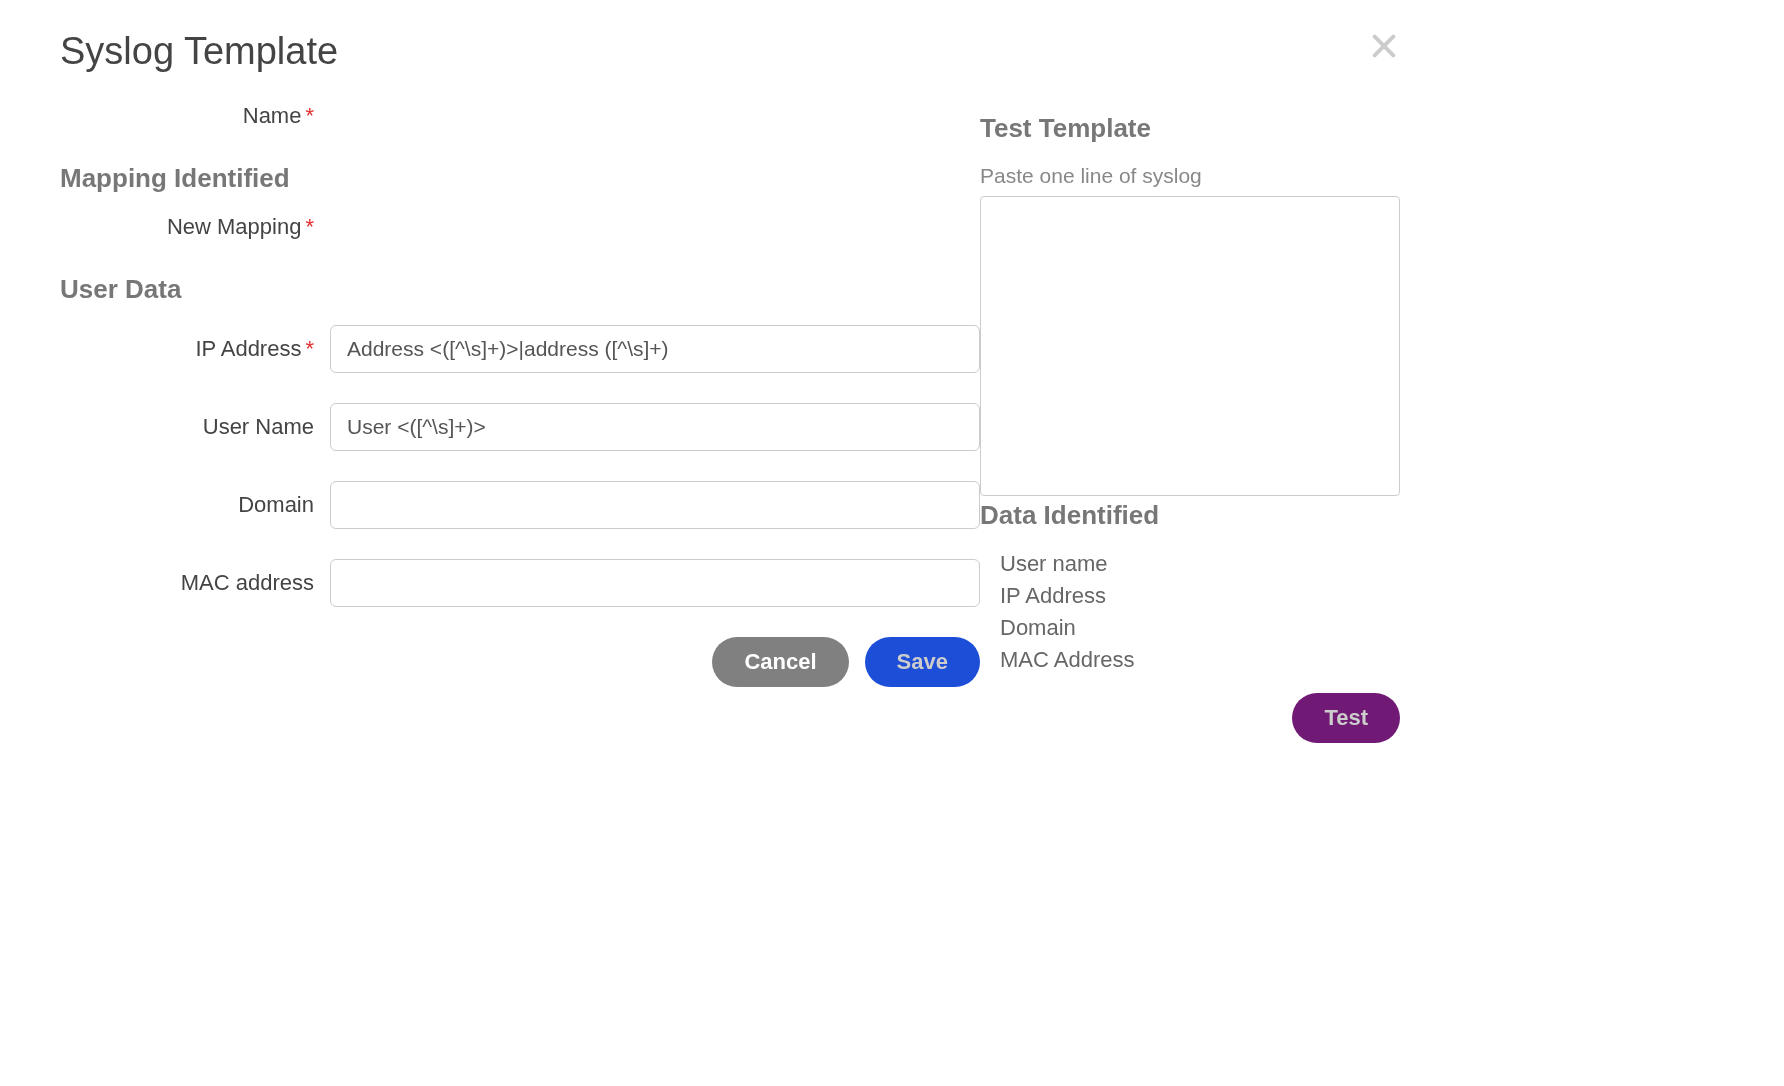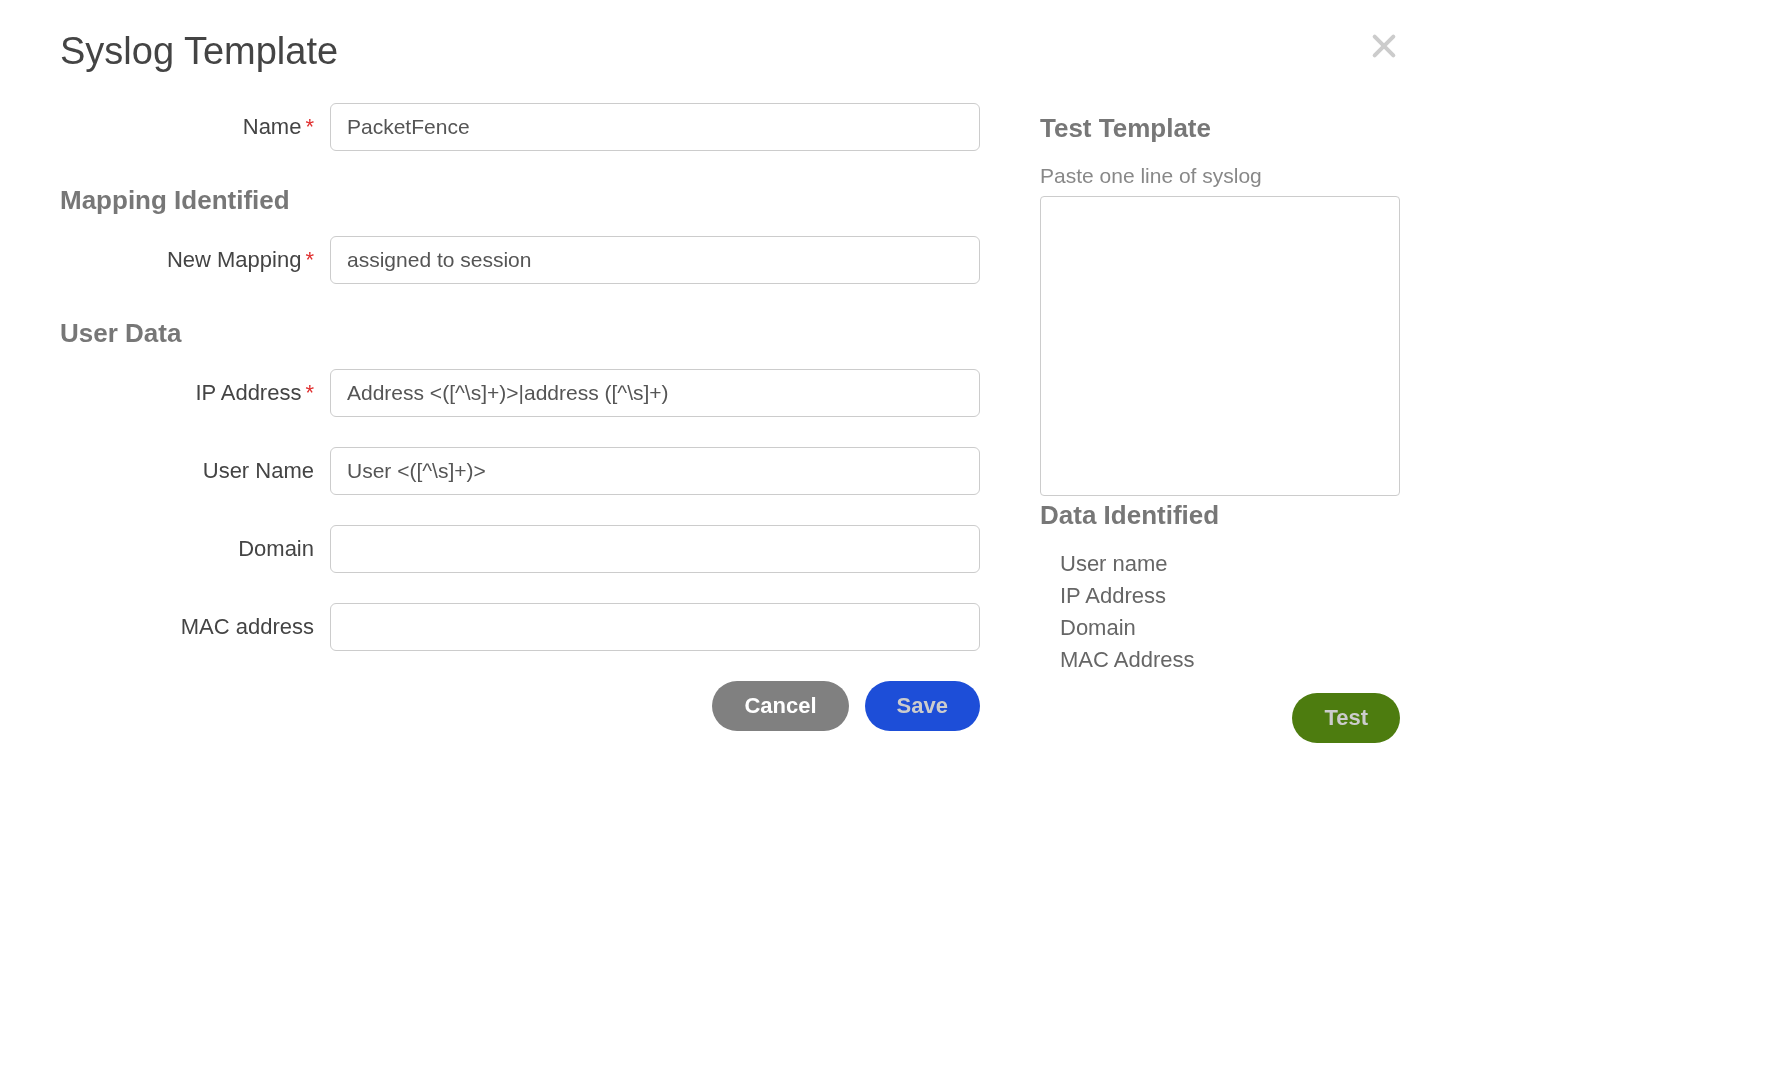--- a/index.html
+++ b/index.html
@@ -29,21 +29,20 @@
 
   .page-title {
     font-size: 38px;
     font-weight: 400;
     color: #444;
     margin: 0 0 30px 0;
   }
 
   .content {
     display: flex;
-    gap: 60px;
   }
   .left { flex: 0 0 920px; }
   .right { flex: 1; padding-top: 10px; }
 
   .section-heading {
     font-size: 26px;
     font-weight: 600;
     color: #777;
     margin: 34px 0 20px 0;
   }
@@ -93,21 +92,21 @@
   .btn-cancel {
     background: #808080;
     color: #fff;
   }
   .btn-save {
     background: #1d4ed8;
     color: #ccc;
     cursor: default;
   }
   .btn-test {
-    background: #4d7c0f;
+    background: #701a75;
     color: #ccc;
     cursor: default;
   }
 
   .right .section-heading { margin-top: 0; }
   .right .hint {
     font-size: 21px;
     color: #888;
     margin-bottom: 8px;
   }
@@ -151,30 +150,28 @@
   <h1 class="page-title">Syslog Template</h1>
 
   <div class="content">
 
     <div class="left">
 
       <div class="form-row">
         <label class="form-label">
           <span>Name</span><span class="req">*</span>
         </label>
-        <input class="form-input" type="text" value="PacketFence" style="">
       </div>
 
       <div class="section-heading">Mapping Identified</div>
 
       <div class="form-row">
         <label class="form-label">
           <span>New Mapping</span><span class="req">*</span>
         </label>
-        <input class="form-input" type="text" value="assigned to session" style="">
       </div>
 
 
       <div class="section-heading">User Data</div>
 
       <div class="form-row">
         <label class="form-label">
           <span>IP Address</span><span class="req">*</span>
         </label>
         <input class="form-input" type="text" value="Address &lt;([^\s]+)&gt;|address ([^\s]+)" style="">

